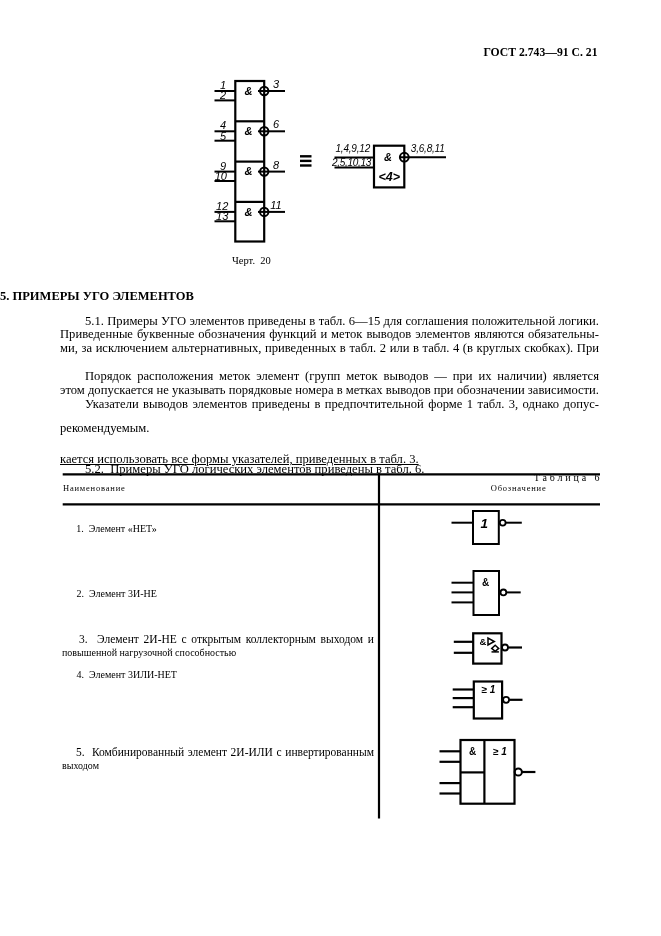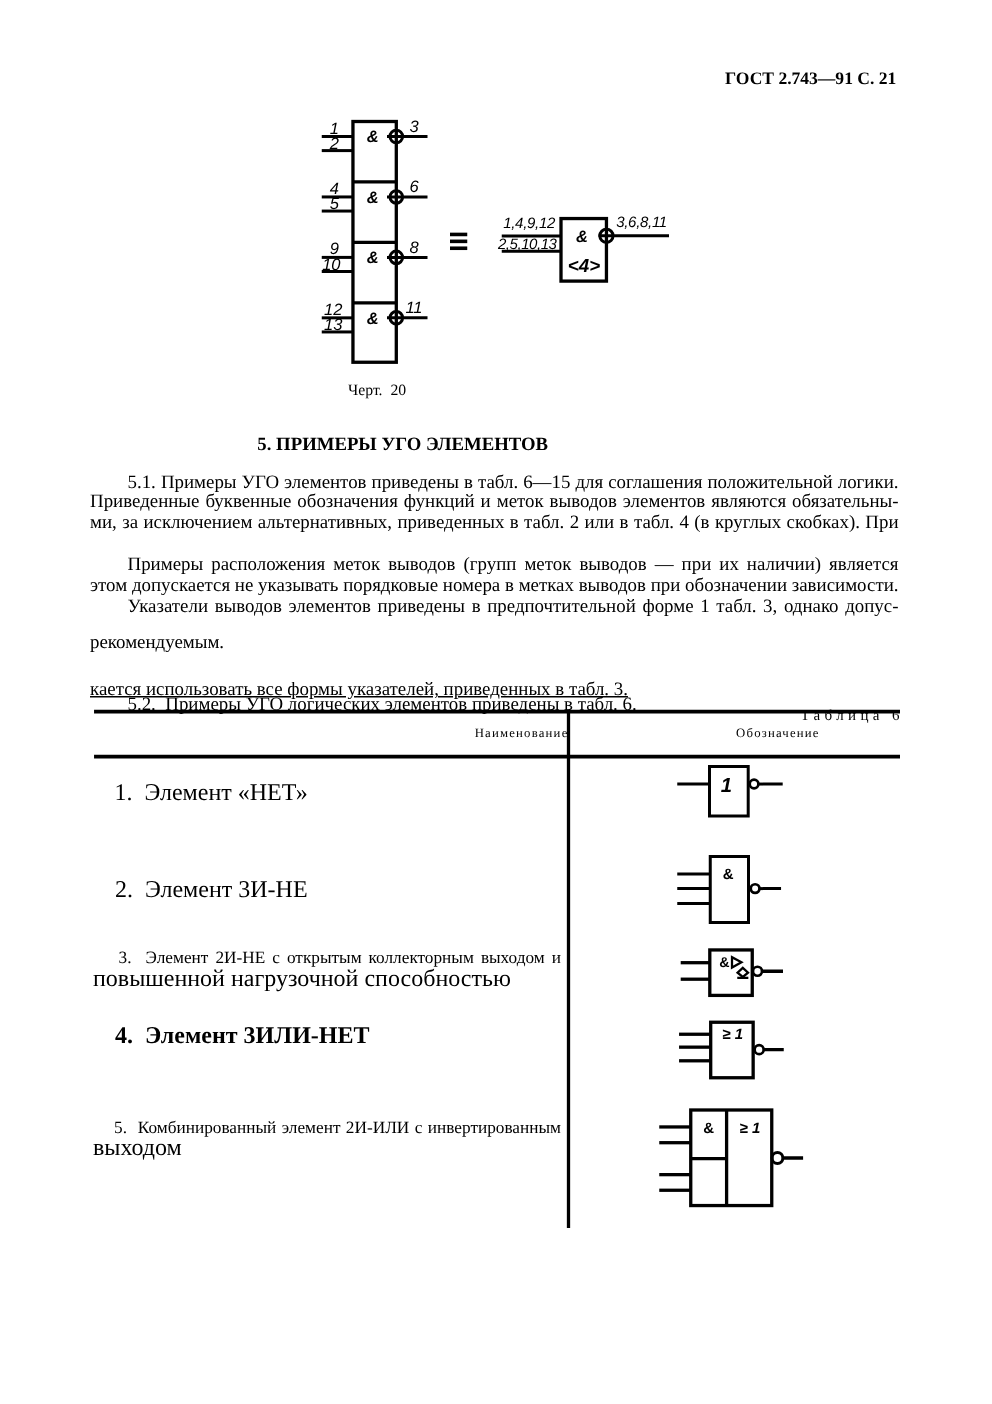--- a/index.html
+++ b/index.html
@@ -1,21 +1,21 @@
 <!DOCTYPE html>
 <html><head>
 <meta charset="utf-8">
 <style>
 html,body{margin:0;padding:0;}
 body{width:661px;height:936px;background:#fff;color:#000;position:relative;
   font-family:"Liberation Serif",serif;overflow:hidden;}
 .abs{position:absolute;}
 .bl{position:absolute;left:60px;width:539px;font-size:12.6px;line-height:13.7px;white-space:nowrap;margin-top:38px;}
 .bj{position:absolute;left:60px;width:539px;font-size:12.6px;line-height:13.7px;text-align:justify;text-align-last:justify;}
-.tl{position:absolute;left:62px;width:312px;font-size:16px;line-height:14px;white-space:nowrap;}
+.tl{position:absolute;left:62px;width:312px;font-size:10px;line-height:14px;white-space:nowrap;}
 .tj{position:absolute;left:62px;width:312px;font-size:11.5px;line-height:14px;text-align:justify;text-align-last:justify;}
 svg text{font-family:"Liberation Sans",sans-serif;}
 </style>
 </head>
 <body>
 
 <div class="abs" style="top:46.3px;right:63.5px;font-size:11.7px;line-height:14px;font-weight:bold;">ГОСТ 2.743—91 С. 21</div>
 
 <svg class="abs" style="left:0;top:0;" width="661" height="936" viewBox="0 0 661 936" fill="none" stroke="#000">
 <g stroke-width="2.2">
@@ -148,36 +148,36 @@
   <line x1="439.5" y1="793.5" x2="460.5" y2="793.5"></line>
   <circle cx="518.3" cy="772" r="3.6" stroke-width="2"></circle>
   <line x1="521.9" y1="772" x2="535.4" y2="772"></line>
 </g>
 <text x="472.5" y="755.4" text-anchor="middle" fill="#000" stroke="none" font-size="10px" font-weight="bold">&amp;</text>
 <text x="500" y="755.4" text-anchor="middle" fill="#000" stroke="none" font-size="10px" font-weight="bold" font-style="italic">≥ 1</text>
 </svg>
 
 <div class="abs" style="top:253.6px;left:232px;width:200px;text-align:left;font-size:10.5px;line-height:13px;">Черт.&nbsp; 20</div>
 
-<div class="abs" style="top:289.2px;left:0;width:537px;text-align:center;font-size:12.5px;line-height:14px;font-weight:bold;">5. ПРИМЕРЫ УГО ЭЛЕМЕНТОВ</div>
+<div class="abs" style="top:289.2px;left:0;width:537px;text-align:left;font-size:12.5px;line-height:14px;font-weight:bold;">5. ПРИМЕРЫ УГО ЭЛЕМЕНТОВ</div>
 
 <div class="bj" style="top:314.6px;text-indent:25px;">5.1. Примеры УГО элементов приведены в табл. 6—15 для соглашения положительной логики.</div>
 <div class="bj" style="top:328.45px;">Приведенные буквенные обозначения функций и меток выводов элементов являются обязательны-</div>
 <div class="bj" style="top:342.3px;">ми, за исключением альтернативных, приведенных в табл. 2 или в табл. 4 (в круглых скобках). При</div>
 <div class="bj" style="top:344px;margin-top:40px;">этом допускается не указывать порядковые номера в метках выводов при обозначении зависимости.</div>
-<div class="bj" style="top:370px;text-indent:25px;">Примеры расположения меток выводов (групп меток выводов — при их наличии) является</div>
+<div class="bj" style="top:370px;text-indent:25px;">Порядок расположения меток элемент (групп меток выводов — при их наличии) является</div>
 <div class="bl" style="top:383.85px;">рекомендуемым.</div>
 <div class="bj" style="top:397.7px;text-indent:25px;">Указатели выводов элементов приведены в предпочтительной форме 1 табл. 3, однако допус-</div>
 <div class="bl" style="top:415px;text-decoration:underline;">кается использовать все формы указателей, приведенных в табл. 3.</div>
 <div class="bl" style="top:425.4px;text-indent:25px;">5.2.&nbsp; Примеры УГО логических элементов приведены в табл. 6.</div>
 
 <div class="abs" style="top:472px;left:0;width:602.5px;text-align:right;font-size:10px;line-height:12px;letter-spacing:2.9px;">Таблица 6</div>
 
-<div class="abs" style="top:483px;left:63px;width:316px;text-align:right;font-size:8.5px;line-height:10px;letter-spacing:0.8px;">Наименование</div>
+<div class="abs" style="top:483px;left:63px;width:316px;text-align:left;font-size:8.5px;line-height:10px;letter-spacing:0.8px;">Наименование</div>
 <div class="abs" style="top:483px;left:376.6px;width:220px;text-align:center;font-size:8.5px;line-height:10px;letter-spacing:0.8px;padding-left:32px;">Обозначение</div>
 
 <div class="tl" style="top:521.6px;left:76.3px;">1.&nbsp; Элемент «НЕТ»</div>
 <div class="tl" style="top:587.3px;left:76.6px;">2.&nbsp; Элемент 3И-НЕ</div>
 <div class="tj" style="top:631.7px;text-indent:17px;">3.&nbsp; Элемент 2И-НЕ с открытым коллекторным выходом и</div>
 <div class="tl" style="top:645.9px;">повышенной нагрузочной способностью</div>
-<div class="tl" style="top:684px;left:76.6px;font-weight:bold;">4.&nbsp; Элемент 3ИЛИ-НЕТ</div>
+<div class="tl" style="top:668px;left:76.6px;">4.&nbsp; Элемент 3ИЛИ-НЕТ</div>
 <div class="tj" style="top:744.8px;text-indent:14px;">5.&nbsp; Комбинированный элемент 2И-ИЛИ с инвертированным</div>
 <div class="tl" style="top:759px;">выходом</div>
 
 </body></html>

